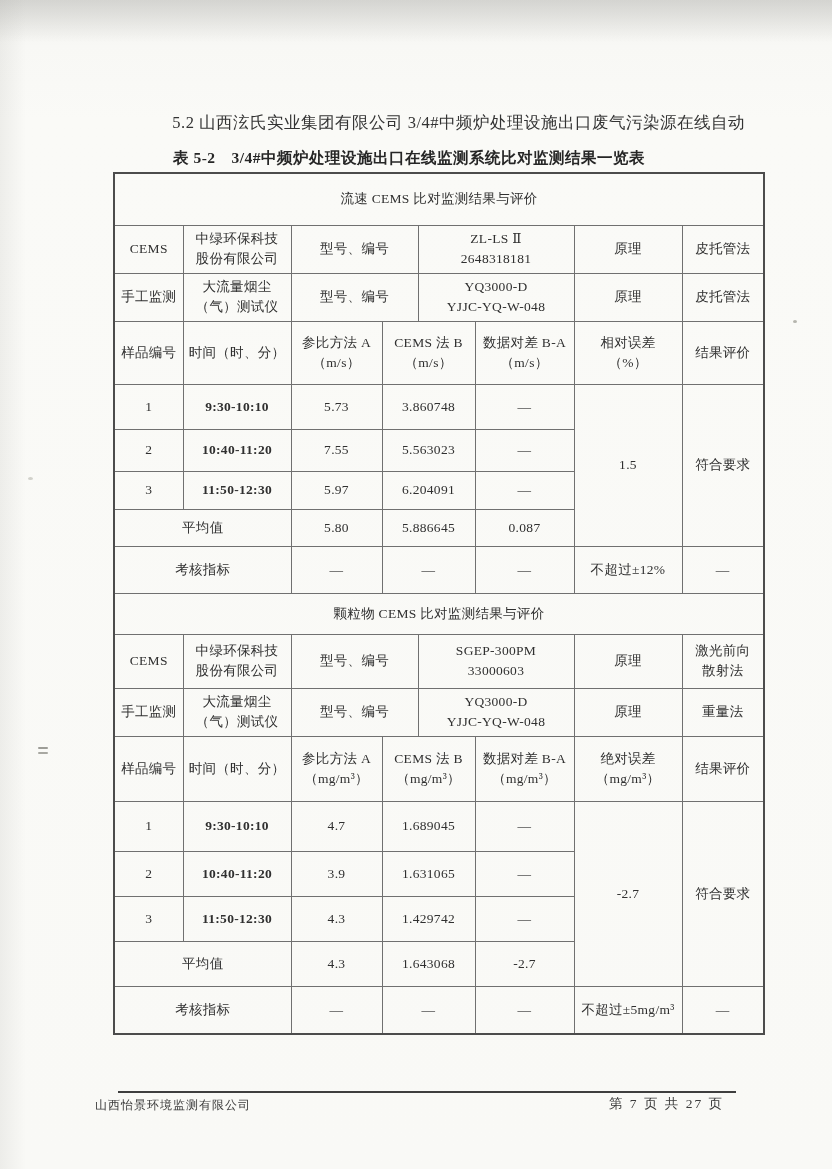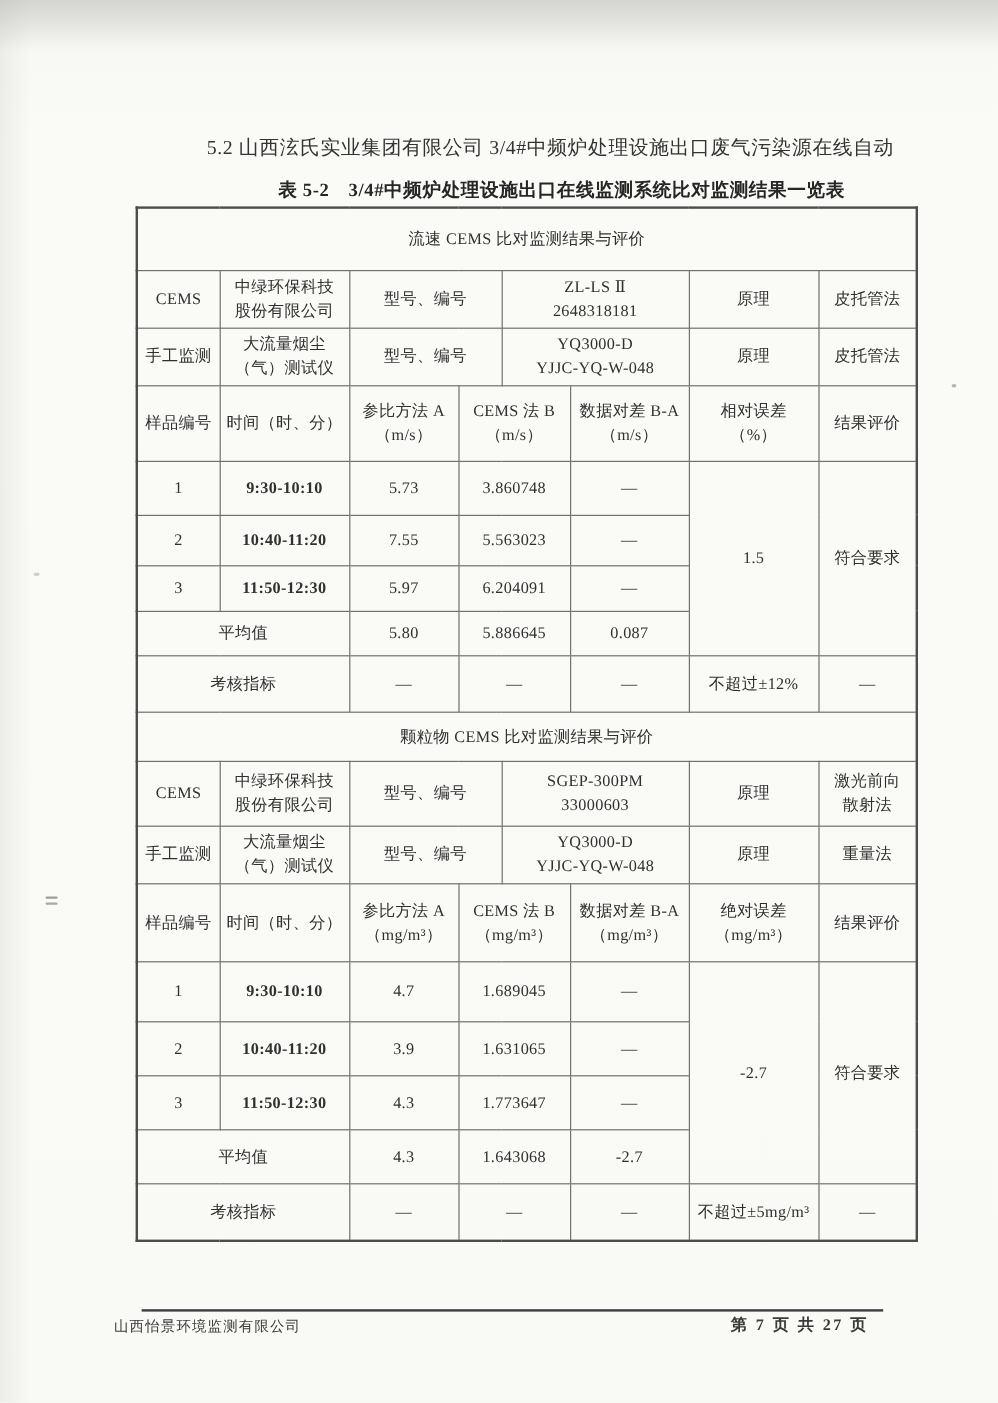--- a/index.html
+++ b/index.html
@@ -14,21 +14,21 @@
   .top-shade{position:absolute;top:0;left:0;right:0;height:42px;
     background:linear-gradient(180deg,rgba(150,150,145,.30),rgba(150,150,145,0));}
   .left-shade{position:absolute;top:0;bottom:0;left:0;width:26px;
     background:linear-gradient(90deg,rgba(160,160,155,.14),rgba(160,160,155,0));}
 
   
   .para{position:absolute;left:95px;top:92px;width:650px;font-size:16.5px;line-height:27px;color:#333;text-align:right;}
   .para .line{display:block;letter-spacing:.5px;}
   .para .indent{text-indent:58px;}
   .caption{position:absolute;left:113px;top:148px;width:650px;
-    font-weight:bold;font-size:15.5px;letter-spacing:.5px;color:#262626;padding-left:60px;box-sizing:border-box;text-align:center;}
+    font-weight:bold;font-size:15.5px;letter-spacing:.5px;color:#262626;padding-left:60px;box-sizing:border-box;}
 
   
   table.cmp{
     position:absolute;left:113px;top:172px;width:650px;
     border-collapse:collapse;table-layout:fixed;
     border:2px solid #4c4c4c;
   }
   table.cmp td{
     border:1px solid #707070;
     text-align:center;vertical-align:middle;
@@ -38,21 +38,21 @@
   td.sec-title{font-size:15px;letter-spacing:1.5px;color:#2a2a2a;}
   td .l{display:block;line-height:1.45;}
   td.num{font-size:13.5px;}
   td.time{font-weight:bold;font-size:13.5px;letter-spacing:.2px;}
   td.hdr{font-size:13.5px;}
   td.dash{font-size:15px;color:#3a4a42;}
 
   
   .footer-line{position:absolute;left:118px;top:1091px;width:618px;border-top:2px solid #3e3e3e;}
   .footer-left{position:absolute;left:95px;top:1097px;font-size:12px;letter-spacing:1px;color:#3a3a3a;}
-  .footer-right{position:absolute;right:108px;top:1095px;font-size:13.5px;letter-spacing:2px;color:#3a3a3a;font-weight:bold;}
+  .footer-right{position:absolute;right:108px;top:1095px;font-size:13.5px;letter-spacing:2px;color:#3a3a3a;}
 
   
   .spk{position:absolute;background:#b5b5ae;border-radius:50%;}
   .squig{position:absolute;left:38px;top:747px;width:10px;height:2px;background:#9d9d97;box-shadow:0 5px 0 #a8a8a2;border-radius:1px;}
 </style>
 </head>
 <body>
 
 <div class="page">
   <div class="top-shade"></div>
@@ -241,21 +241,21 @@
         <td class="num">2</td>
         <td class="time">10:40-11:20</td>
         <td class="num">3.9</td>
         <td colspan="2" class="num">1.631065</td>
         <td class="dash">—</td>
       </tr>
       <tr style="height:45px">
         <td class="num">3</td>
         <td class="time">11:50-12:30</td>
         <td class="num">4.3</td>
-        <td colspan="2" class="num">1.773647</td>
+        <td colspan="2" class="num">1.429742</td>
         <td class="dash">—</td>
       </tr>
       <tr style="height:45px">
         <td colspan="2">平均值</td>
         <td class="num">4.3</td>
         <td colspan="2" class="num">1.643068</td>
         <td class="num">-2.7</td>
       </tr>
       <tr style="height:48px">
         <td colspan="2">考核指标</td>

